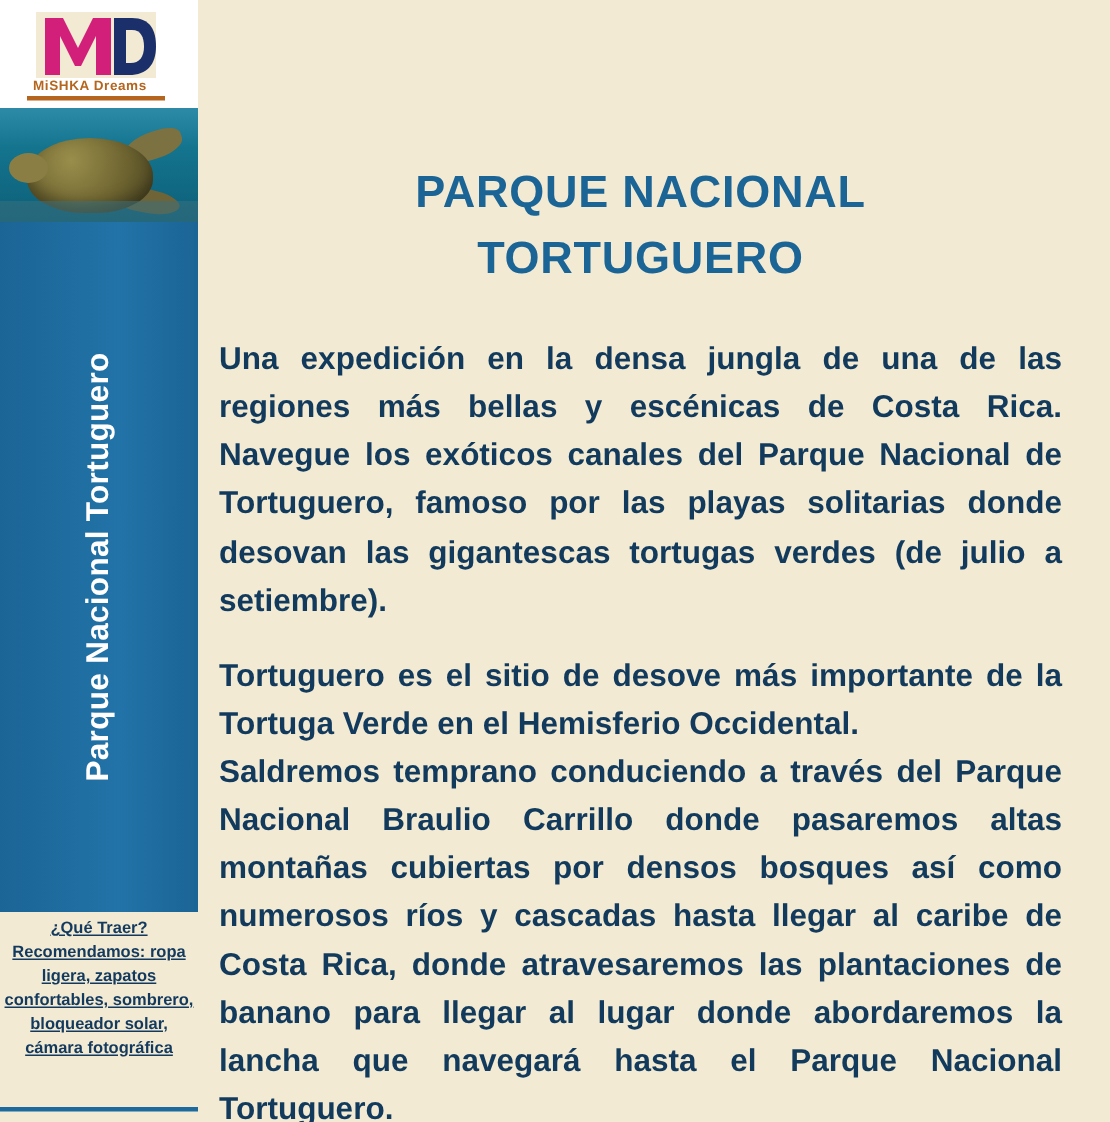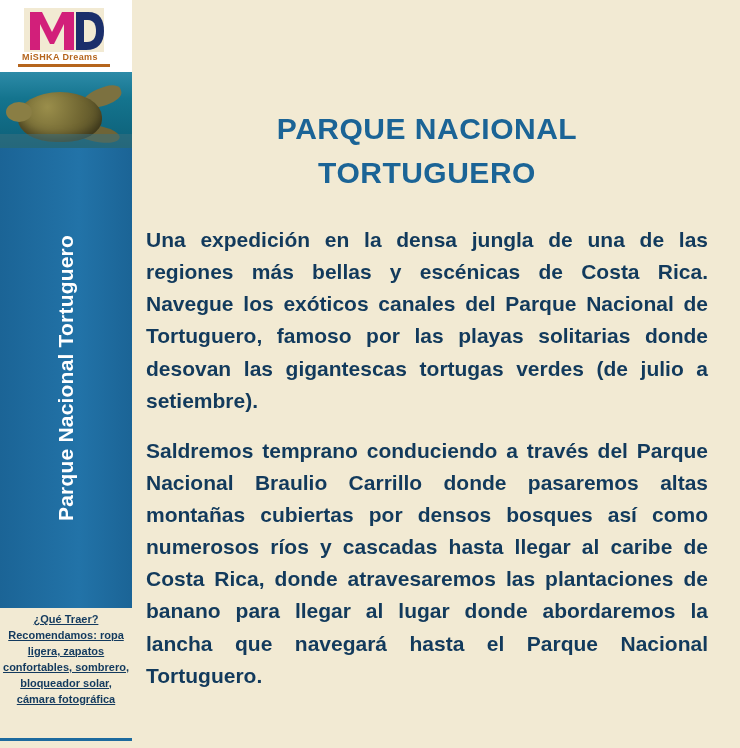--- a/index.html
+++ b/index.html
@@ -251,17 +251,18 @@
   </div>
 
   <div class="content">
     <h1 class="title">
       <span>PARQUE NACIONAL</span><br>
       <span>TORTUGUERO</span>
     </h1>
 
     <div class="body-copy">
       <p>Una expedición en la densa jungla de una de las regiones más bellas y escénicas de Costa Rica. Navegue los exóticos canales del Parque Nacional de Tortuguero, famoso por las playas solitarias donde desovan las gigantescas tortugas verdes (de julio a setiembre).</p>
+      <p class="tight">Tortuguero es el sitio de desove más importante de la Tortuga Verde en el Hemisferio Occidental.</p>
       <p>Saldremos temprano conduciendo a través del Parque Nacional Braulio Carrillo donde pasaremos altas montañas cubiertas por densos bosques así como numerosos ríos y cascadas hasta llegar al caribe de Costa Rica, donde atravesaremos las plantaciones de banano para llegar al lugar donde abordaremos la lancha que navegará hasta el Parque Nacional Tortuguero.</p>
     </div>
   </div>
 
 </div>
 
 </body></html>

